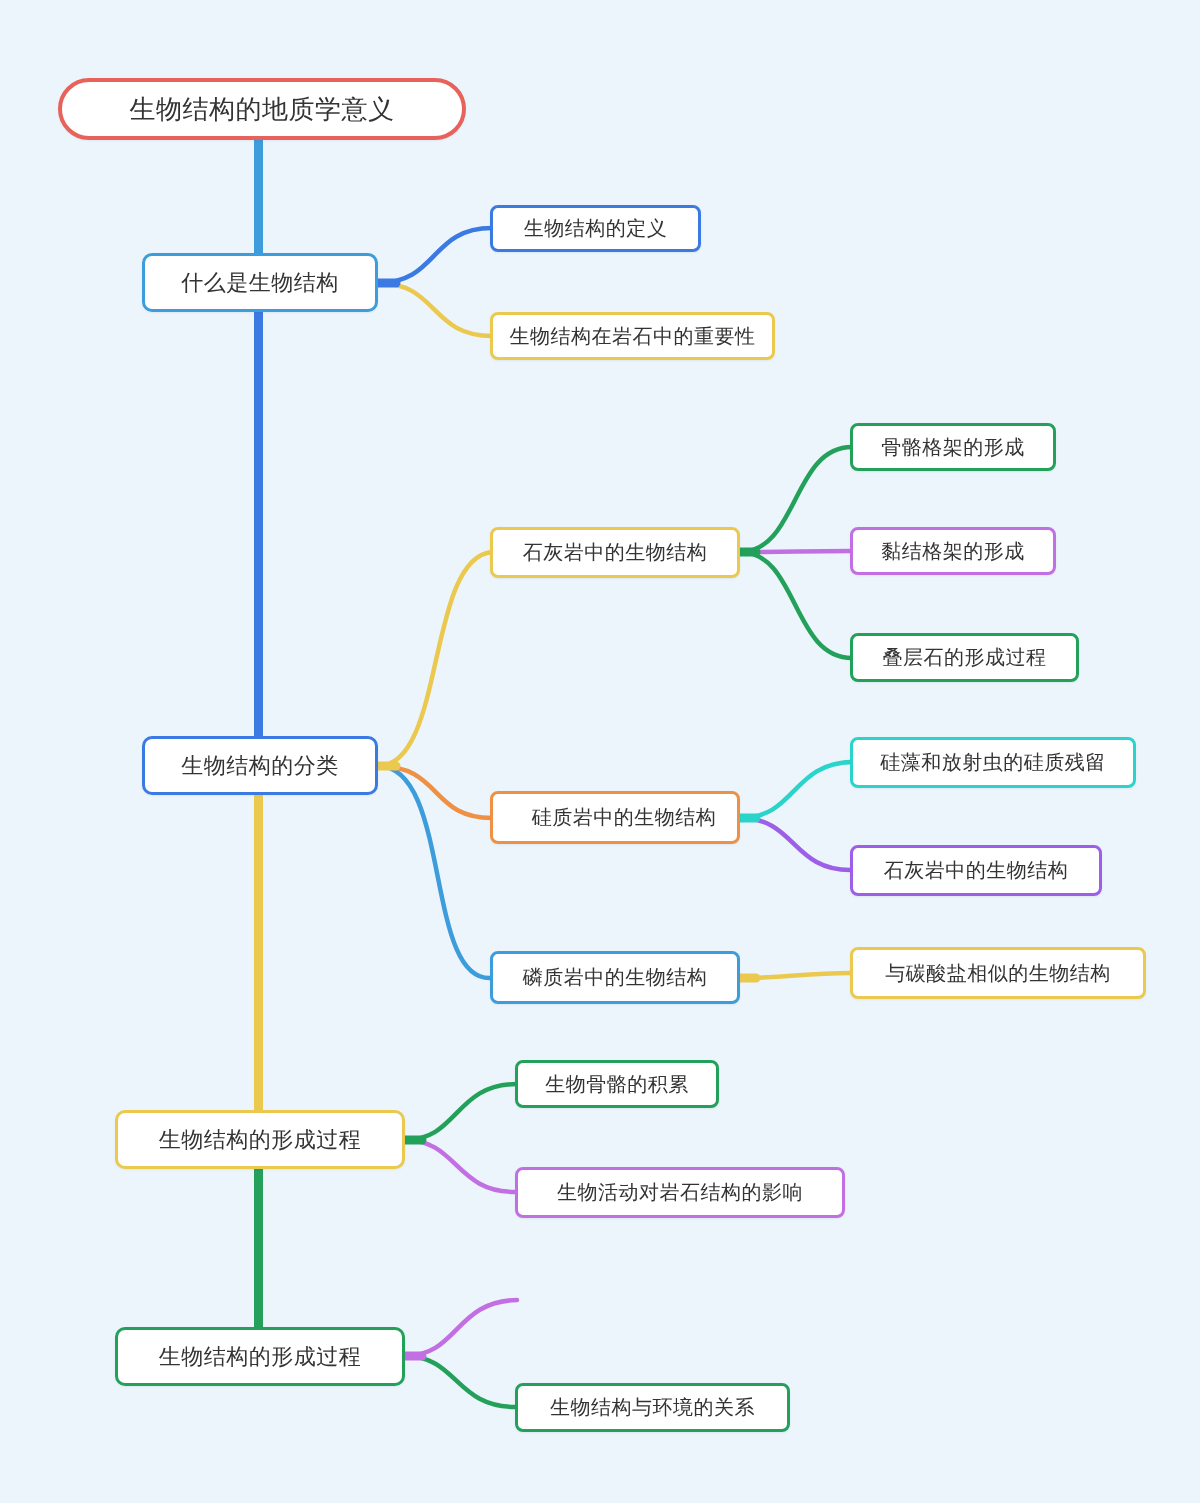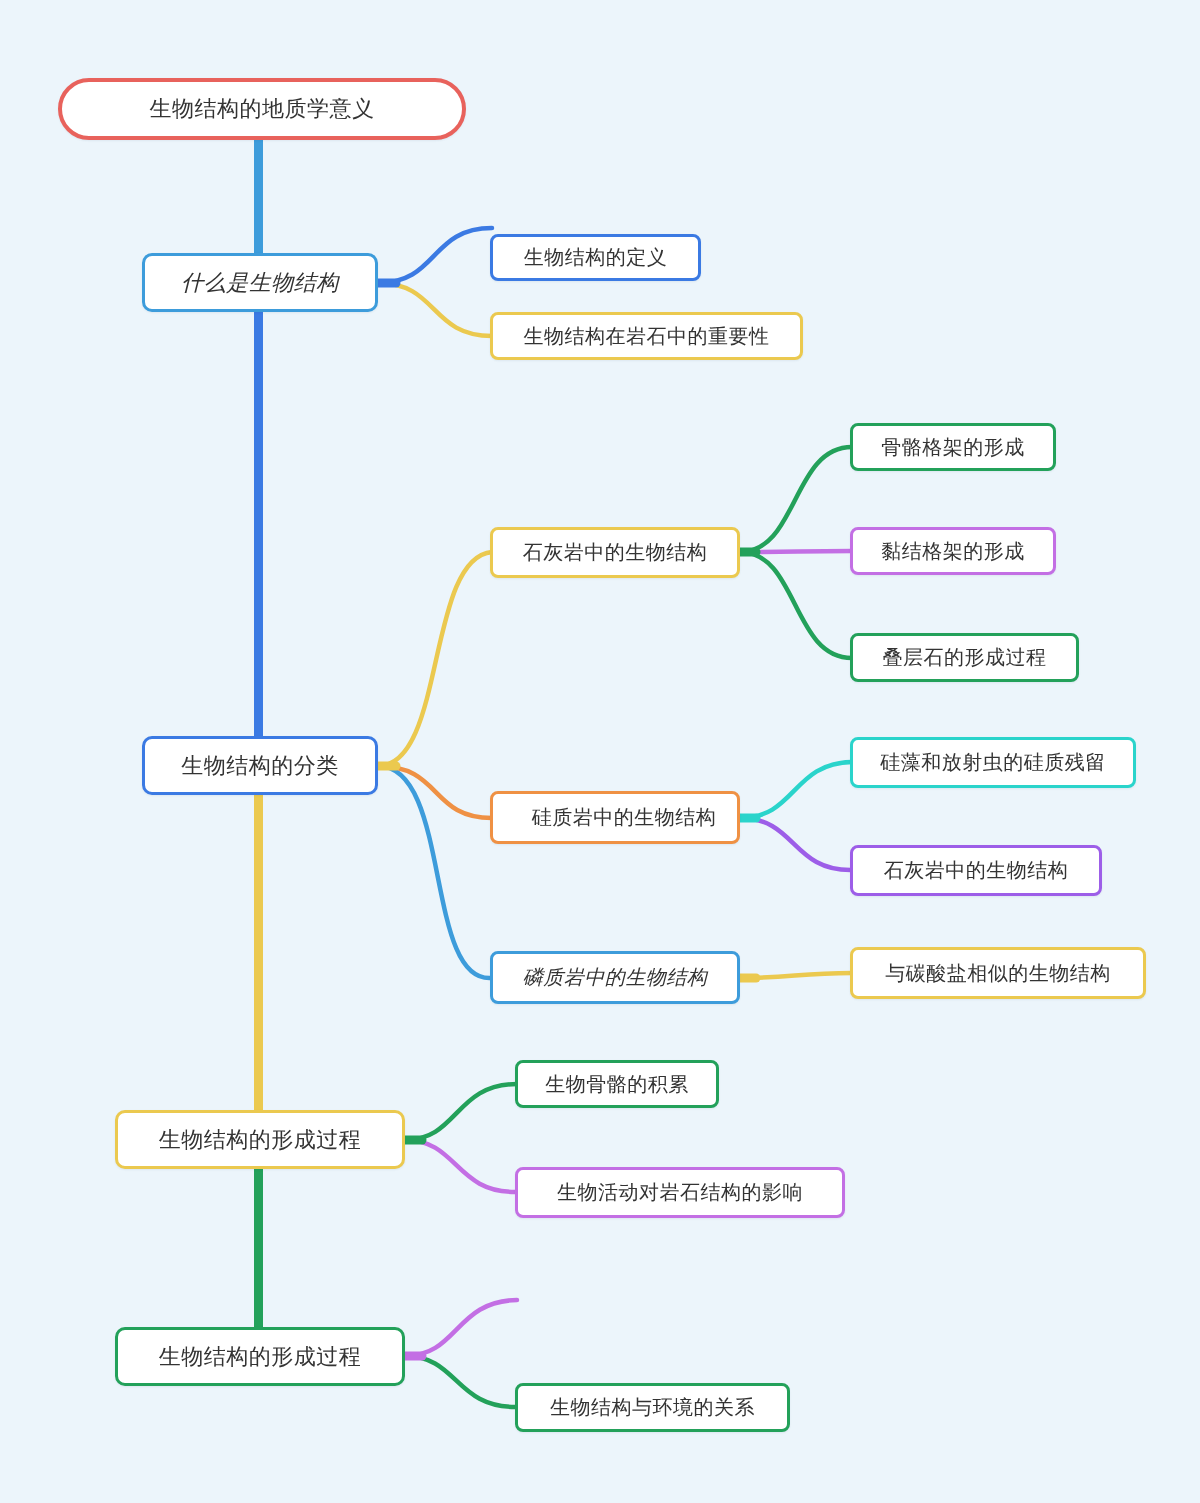--- a/index.html
+++ b/index.html
@@ -48,29 +48,29 @@
     color: var(--text, #333);
     font-size: 20px;
     letter-spacing: 0.5px;
     white-space: nowrap;
     box-shadow: 0 1px 2px rgba(40,80,120,0.08);
     cursor: default;
   }
   .node.root {
     border-radius: 32px;
     border-width: 4px;
-    font-size: 22px;
+    font-size: 26px;
     z-index: 3;
   }
   .node.branch {
     border-radius: 10px;
     font-size: 22px;
   }
   .bd-coral  { border-color: var(--coral); }
-  .bd-sky    { border-color: var(--sky); font-style: italic; }
+  .bd-sky    { border-color: var(--sky); }
   .bd-royal  { border-color: var(--royal); }
   .bd-yellow { border-color: var(--yellow); }
   .bd-orange { border-color: var(--orange); padding-left: 18px; }
   .bd-green  { border-color: var(--green); }
   .bd-cyan   { border-color: var(--cyan); }
   .bd-orchid { border-color: var(--orchid); }
   .bd-violet { border-color: var(--violet); }
 </style>
 </head>
 <body>
@@ -110,22 +110,22 @@
     <path class="stub st-green" d="M 404 1140 L 422 1140"></path>
 
     <path class="curve st-green" d="M 405 1356 C 458 1356, 455 1408, 517 1407"></path>
     <path class="curve st-orchid" d="M 405 1356 C 458 1356, 455 1301, 517 1300"></path>
     <path class="stub st-orchid" d="M 404 1356 L 422 1356"></path>
   </svg>
 
   <div class="node root bd-coral" style="left:58px; top:78px; width:408px; height:62px;">生物结构的地质学意义</div>
 
   <div class="node branch bd-sky" style="left:142px; top:253px; width:236px; height:59px;">什么是生物结构</div>
-  <div class="node bd-royal" style="left:490px; top:205px; width:211px; height:47px;margin-top:29px;">生物结构的定义</div>
-  <div class="node bd-yellow" style="left:490px; top:312px; width:313px; height:48px;">生物结构在岩石中的重要性</div>
+  <div class="node bd-royal" style="left:490px; top:205px; width:211px; height:47px;">生物结构的定义</div>
+  <div class="node bd-yellow" style="left:490px; top:312px; width:285px; height:48px;">生物结构在岩石中的重要性</div>
 
   <div class="node branch bd-royal" style="left:142px; top:736px; width:236px; height:59px;">生物结构的分类</div>
   <div class="node bd-yellow" style="left:490px; top:527px; width:250px; height:51px;">石灰岩中的生物结构</div>
   <div class="node bd-green" style="left:850px; top:423px; width:206px; height:48px;">骨骼格架的形成</div>
   <div class="node bd-orchid" style="left:850px; top:527px; width:206px; height:48px;">黏结格架的形成</div>
   <div class="node bd-green" style="left:850px; top:633px; width:229px; height:49px;">叠层石的形成过程</div>
   <div class="node bd-orange" style="left:490px; top:791px; width:250px; height:53px;">硅质岩中的生物结构</div>
   <div class="node bd-cyan" style="left:850px; top:737px; width:286px; height:51px;">硅藻和放射虫的硅质残留</div>
   <div class="node bd-violet" style="left:850px; top:845px; width:252px; height:51px;">石灰岩中的生物结构</div>
   <div class="node bd-sky" style="left:490px; top:951px; width:250px; height:53px;">磷质岩中的生物结构</div>

